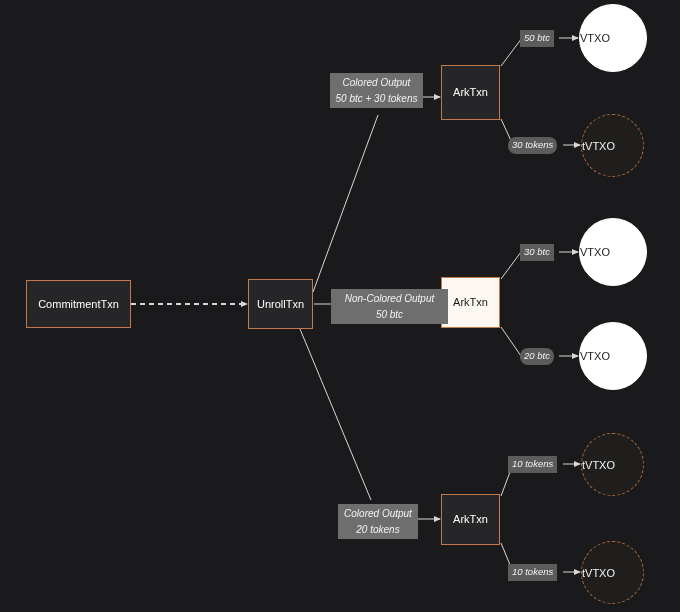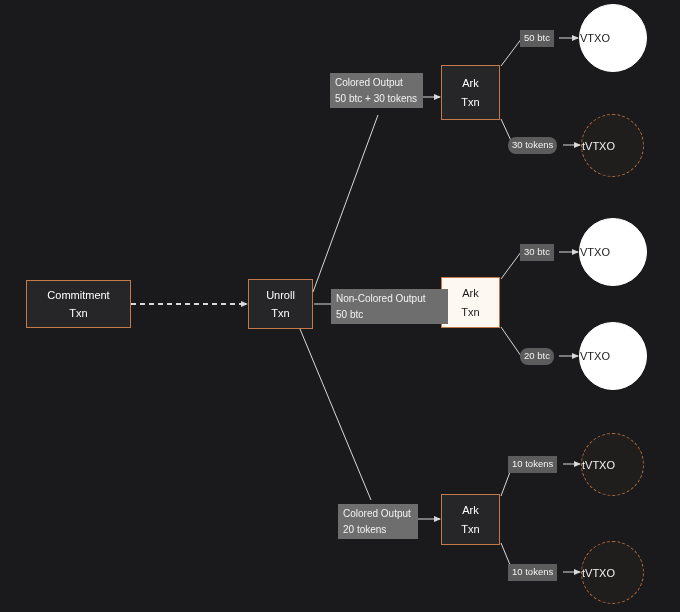--- a/index.html
+++ b/index.html
@@ -24,21 +24,20 @@
   }
 
   
   .txn-box {
     position: absolute;
     box-sizing: border-box;
     border: 1px solid #c4794a;
     background: #262628;
     color: #ffffff;
     display: flex;
-    flex-direction: column;
     align-items: center;
     justify-content: center;
     font-size: 11px;
     line-height: 1.65;
     z-index: 5;
   }
   .txn-box.light {
     background: #fdf8f1;
     color: #1a1a1c;
     border-color: #c4794a;
@@ -67,23 +66,25 @@
   }
 
   
   .edge-label {
     position: absolute;
     box-sizing: border-box;
     background: #6e6e6e;
     color: #f2f2f2;
     font-size: 10px;
     line-height: 1.55;
+    text-align: center;
     padding: 2px 5px;
     white-space: nowrap;
     z-index: 6;
+    font-style: italic;
   }
   .edge-label.small {
     background: #5c5c5c;
     font-size: 9.5px;
     padding: 1px 4px;
   }
   .edge-label .ln { display: block; }
 </style>
 </head>
 <body>

